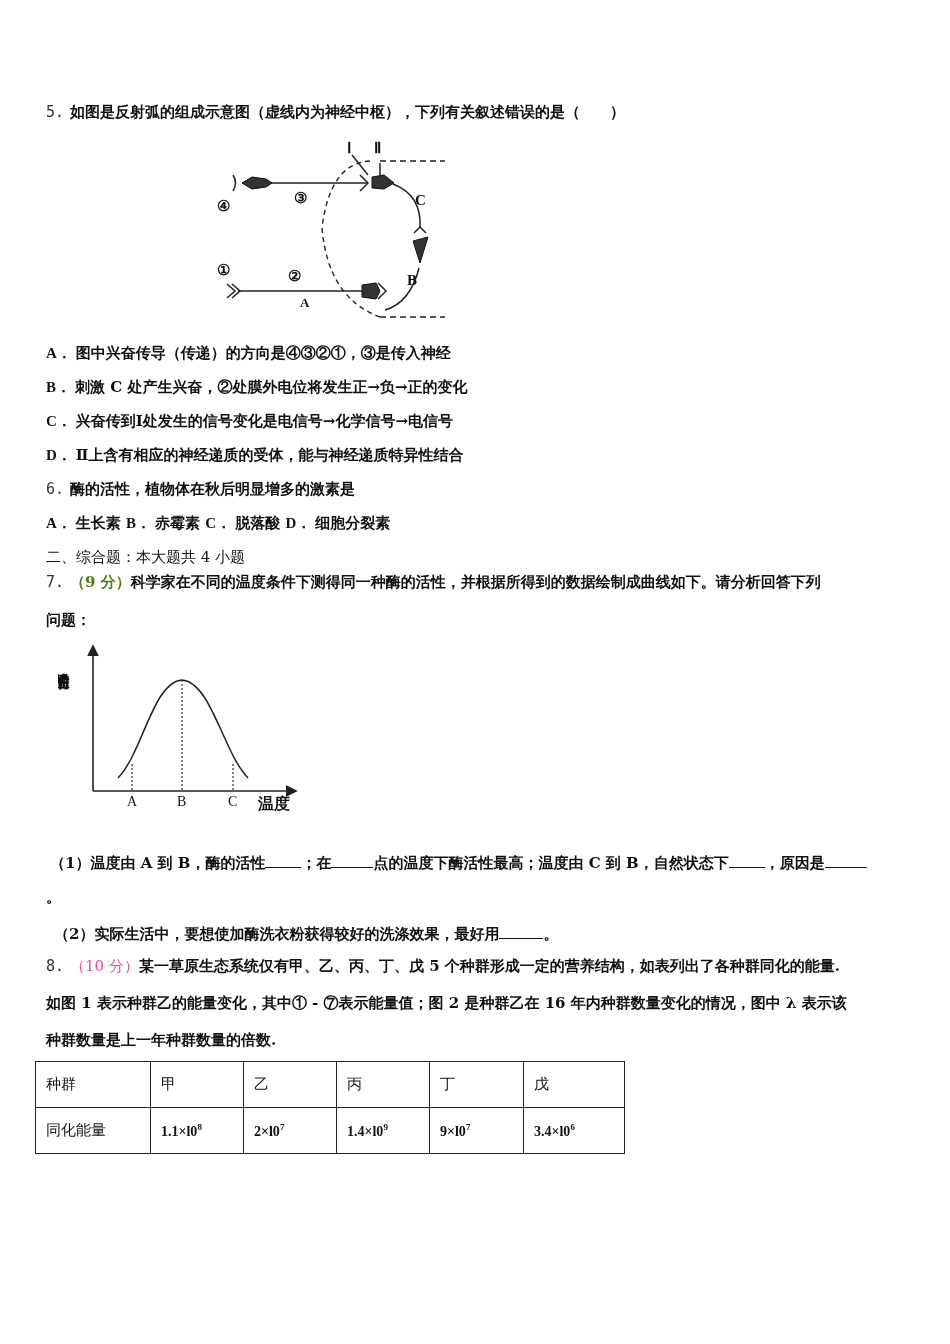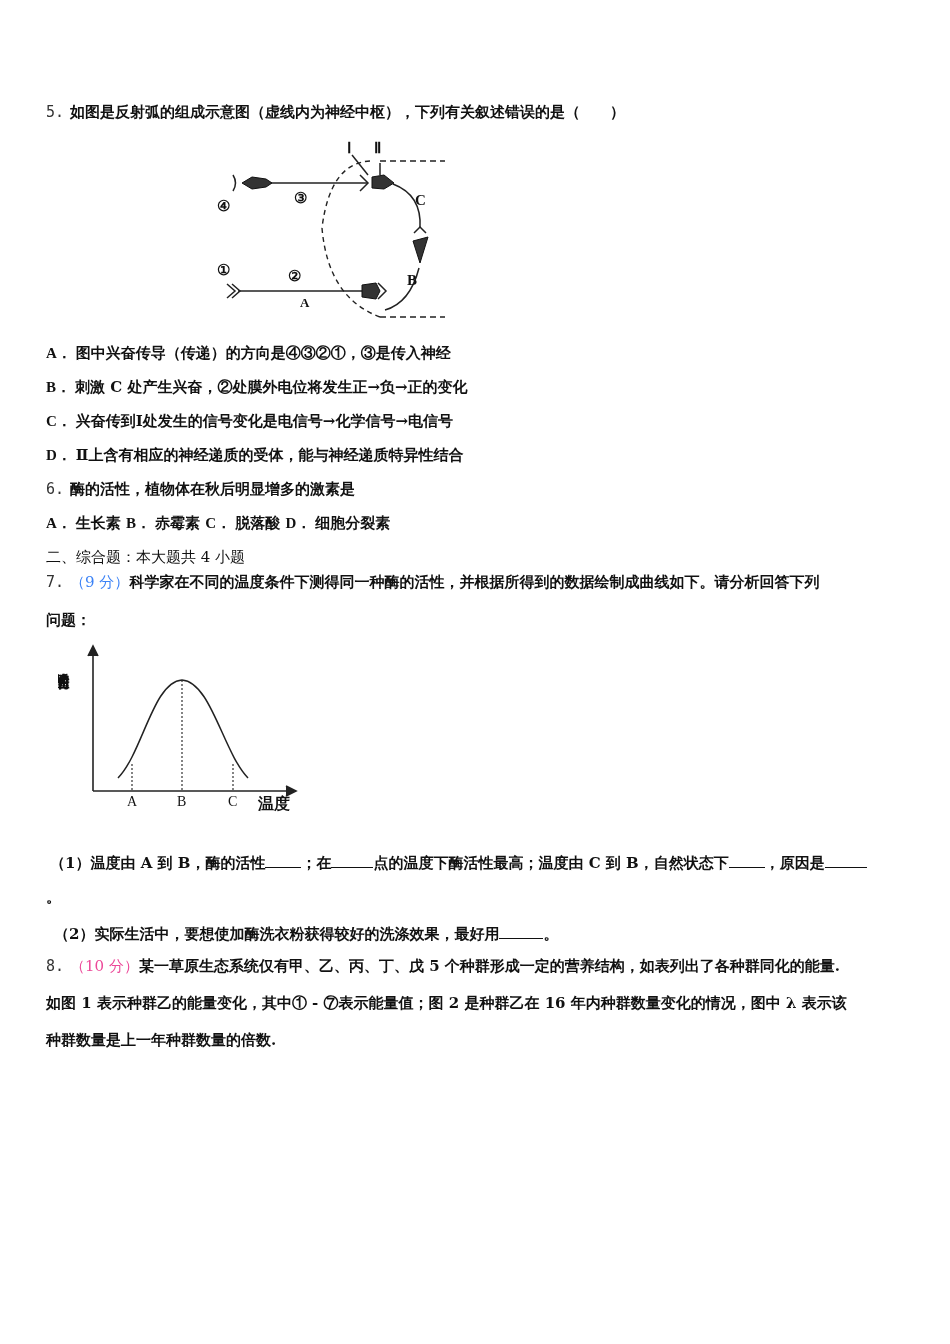--- a/index.html
+++ b/index.html
@@ -74,21 +74,21 @@
 <div class="line" style="top:479px;">
   <span class="num">6.</span><span>酶的活性，植物体在秋后明显增多的激素是</span>
 </div>
 <div class="line" style="top:513px;">
   <span class="opt">A．</span><span>生长素 </span><span class="opt">B．</span><span>赤霉素 </span><span class="opt">C．</span><span>脱落酸 </span><span class="opt">D．</span><span>细胞分裂素</span>
 </div>
 
 <div class="line" style="top:547px;font-weight:normal;">二、综合题：本大题共 4 小题</div>
 
 <div class="line" style="top:572px;">
-  <span class="num">7.</span><span style="font-weight:normal;color:#3b82f6;">（9 分）</span><span>科学家在不同的温度条件下测得同一种酶的活性，并根据所得到的数据绘制成曲线如下。请分析回答下列</span>
+  <span class="num">7.</span><span style="font-weight:bold;color:#4d7c0f;">（9 分）</span><span>科学家在不同的温度条件下测得同一种酶的活性，并根据所得到的数据绘制成曲线如下。请分析回答下列</span>
 </div>
 <div class="line" style="top:610px;">问题：</div>
 
 <svg class="figure" style="left:58px;top:642px;" width="250" height="175" viewBox="0 0 250 175">
   <g stroke="#222" fill="none" stroke-width="1.6">
     <line x1="35" y1="149" x2="232" y2="149"></line>
     <line x1="35" y1="149" x2="35" y2="8"></line>
     <path d="M 30 14 L 35 4 L 40 14" fill="#222"></path>
     <path d="M 228 144 L 238 149 L 228 154" fill="#222"></path>
     <path d="M 60 136 C 85 110, 95 40, 124 38 C 153 40, 165 110, 190 136" stroke-width="1.5"></path>
@@ -116,14 +116,30 @@
 </div>
 
 <div class="line" style="top:956px;">
   <span class="num">8.</span><span style="font-weight:normal;color:#ec4899;">（10 分）</span><span>某一草原生态系统仅有甲、乙、丙、丁、戊 5 个种群形成一定的营养结构，如表列出了各种群同化的能量.</span>
 </div>
 <div class="line" style="top:993px;">如图 1 表示种群乙的能量变化，其中① - ⑦表示能量值；图 2 是种群乙在 16 年内种群数量变化的情况，图中 λ 表示该</div>
 <div class="line" style="top:1030px;">种群数量是上一年种群数量的倍数.</div>
 
 <table class="data">
   <tbody>
+      <tr>
+    <td class="hdr" style="width:94px">种群</td>
+    <td class="hdr" style="width:72px">甲</td>
+    <td class="hdr" style="width:72px">乙</td>
+    <td class="hdr" style="width:72px">丙</td>
+    <td class="hdr" style="width:73px">丁</td>
+    <td class="hdr" style="width:80px">戊</td>
+  </tr>
+  <tr>
+    <td class="hdr">同化能量</td>
+    <td class="val"><span>1.1×l0</span><sup>8</sup></td>
+    <td class="val"><span>2×l0</span><sup>7</sup></td>
+    <td class="val"><span>1.4×l0</span><sup>9</sup></td>
+    <td class="val"><span>9×l0</span><sup>7</sup></td>
+    <td class="val"><span>3.4×l0</span><sup>6</sup></td>
+  </tr>
 </tbody>
   </table>
 
 </body></html>

